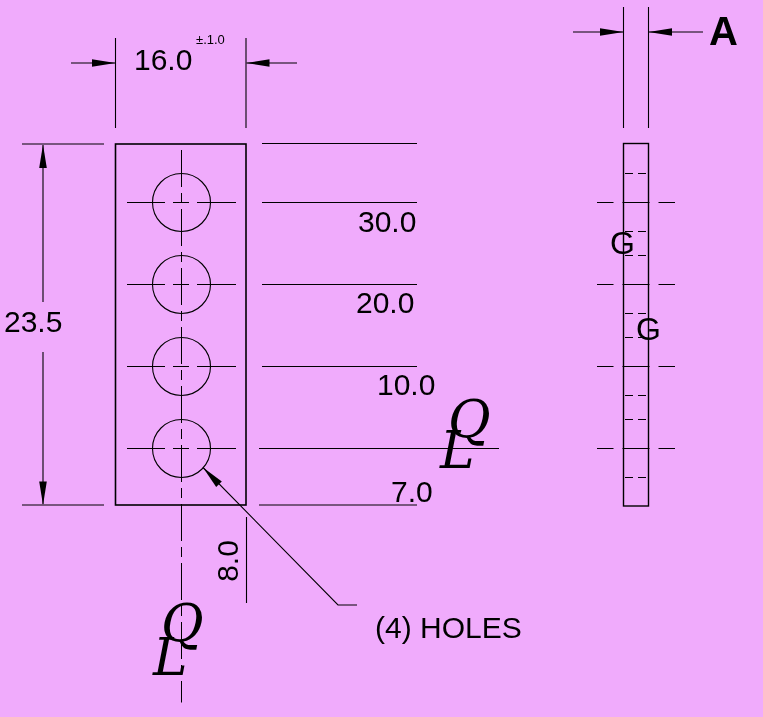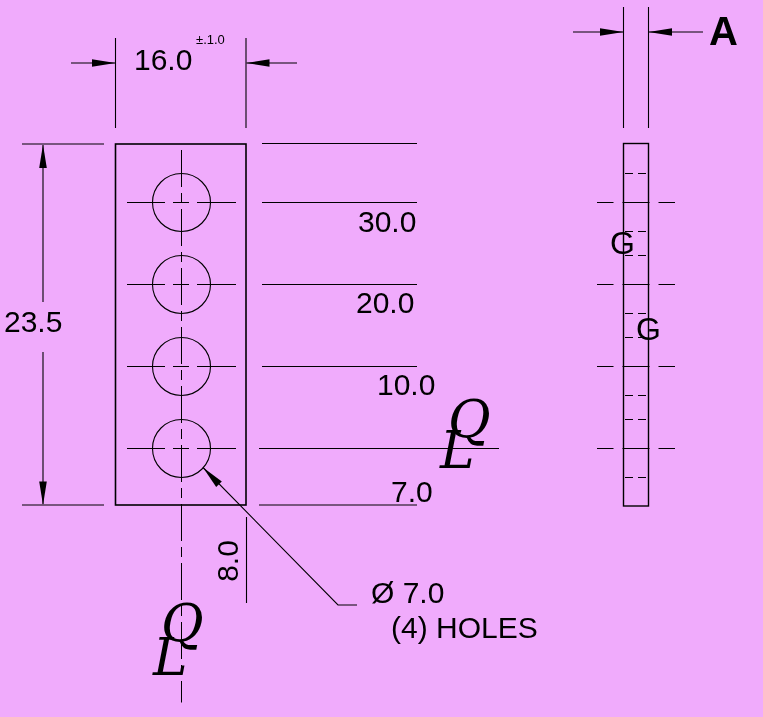--- a/index.html
+++ b/index.html
@@ -155,22 +155,21 @@
 
   <span class="dim-text" style="left:4px; top:307px;">23.5</span>
 
   <span class="dim-text" style="left:358px; top:207px;">30.0</span>
   <span class="dim-text" style="left:356px; top:288px;text-align:center;">20.0</span>
   <span class="dim-text" style="left:377px; top:370px;">10.0</span>
   <span class="dim-text" style="left:362px; top:477px;margin-left:29px;">7.0</span>
 
   <span class="dim-text rot90" style="left:203px; top:546px;">8.0</span>
 
-  <span class="dim-text" style="left:371px; top:578px;">Ø 7.0</span>
-  <span class="dim-text" style="left:391px; top:613px;">(4) HOLES</span>
+  <span class="dim-text" style="left:375px; top:613px;">(4) HOLES</span>
 
   <div class="cl-sym" style="left:438px; top:393px;">
     <span style="left:10px; top:0;">Q</span>
     <span style="left:2px; top:31px;">L</span>
   </div>
 
   <div class="cl-sym" style="left:150px; top:597px;">
     <span style="left:11px; top:0;">Q</span>
     <span style="left:3px; top:34px;">L</span>
   </div>

